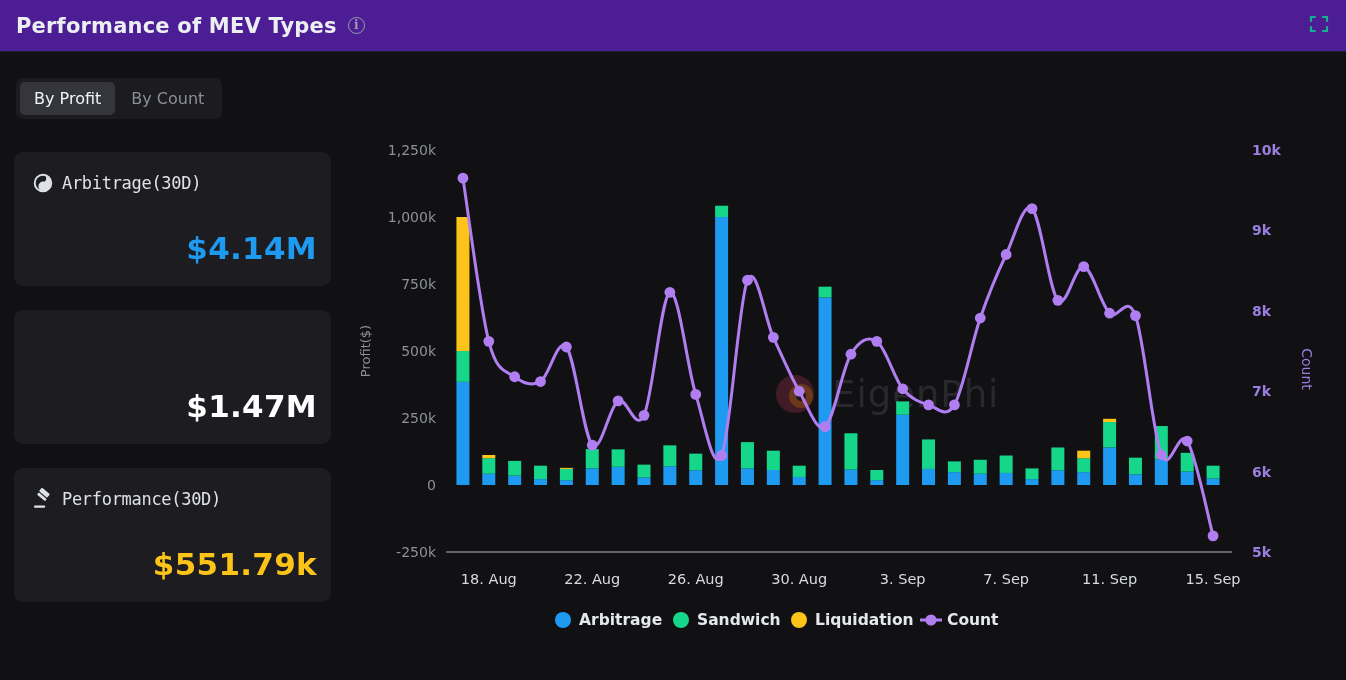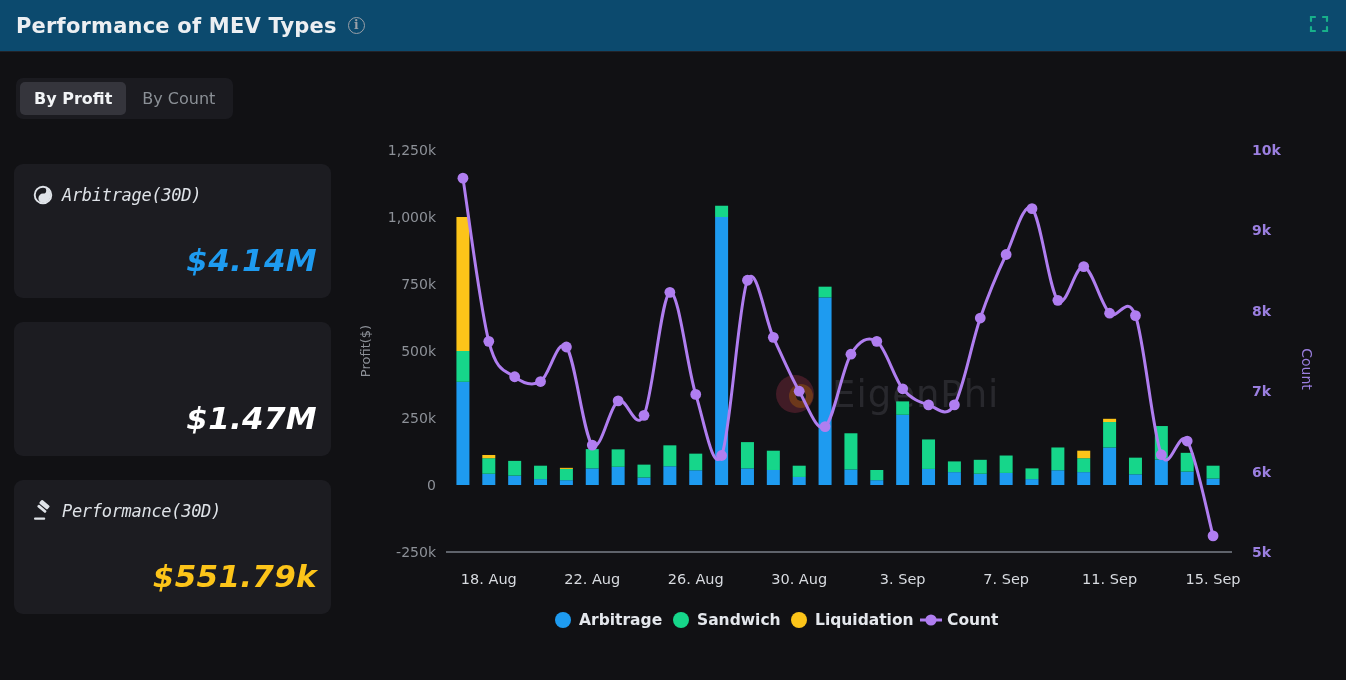--- a/index.html
+++ b/index.html
@@ -8,21 +8,21 @@
     width: 1346px; height: 680px;
     background: #111114;
     font-family: "DejaVu Sans", "Liberation Sans", sans-serif;
     overflow: hidden;
   }
   #app { position: relative; width: 1346px; height: 680px; background: #111114; }
 
   
   .header {
     position: absolute; left: 0; top: 0; width: 1346px; height: 52px;
-    background: #0c4a6e;
+    background: #4c1d95;
     border-bottom: 1px solid #222228;
     display: flex; align-items: center;
   }
   .header-title {
     margin-left: 16px;
     font-size: 21px; font-weight: bold; color: #eceff2;
     letter-spacing: .2px; white-space: nowrap;
   }
   .info-icon {
     margin-left: 11px; width: 17px; height: 17px; border-radius: 50%;
@@ -38,24 +38,24 @@
   
   .toggle-wrap {
     position: absolute; left: 16px; top: 78px;
     background: #1b1b20; border-radius: 7px; padding: 4px;
     display: flex; gap: 2px;
   }
   .toggle-btn {
     padding: 7px 14px; border-radius: 5px; font-size: 16px;
     color: #8b9096; cursor: pointer; white-space: nowrap;
   }
-  .toggle-btn.active { background: #35353c; color: #f2f4f6; font-weight: bold; }
+  .toggle-btn.active { background: #35353c; color: #f2f4f6; font-weight: normal; }
 
   
-  .cards { position: absolute; left: 14px; top: 164px; width: 317px; font-style: italic; }
+  .cards { position: absolute; left: 14px; top: 152px; width: 317px; }
   .card {
     background: #1c1c21; border-radius: 9px;
     height: 134px; margin-bottom: 24px; padding: 20px 18px 14px 18px;
     position: relative;
   }
   .card-head { display: flex; align-items: center; gap: 8px; }
   .card-ic { width: 22px; height: 22px; flex: 0 0 auto; }
   .card-label {
     font-family: "DejaVu Sans Mono", "Liberation Mono", monospace;
     font-size: 17px; color: #dfe3e8; letter-spacing: -.3px; white-space: nowrap;

